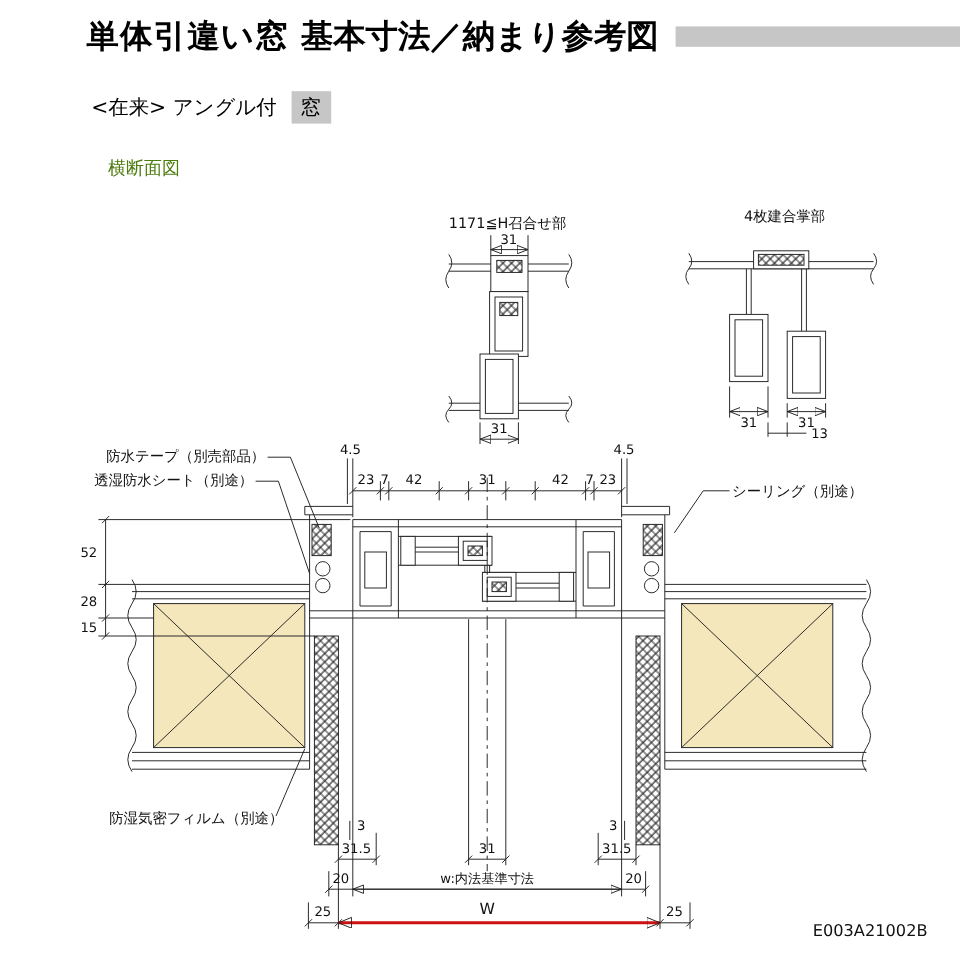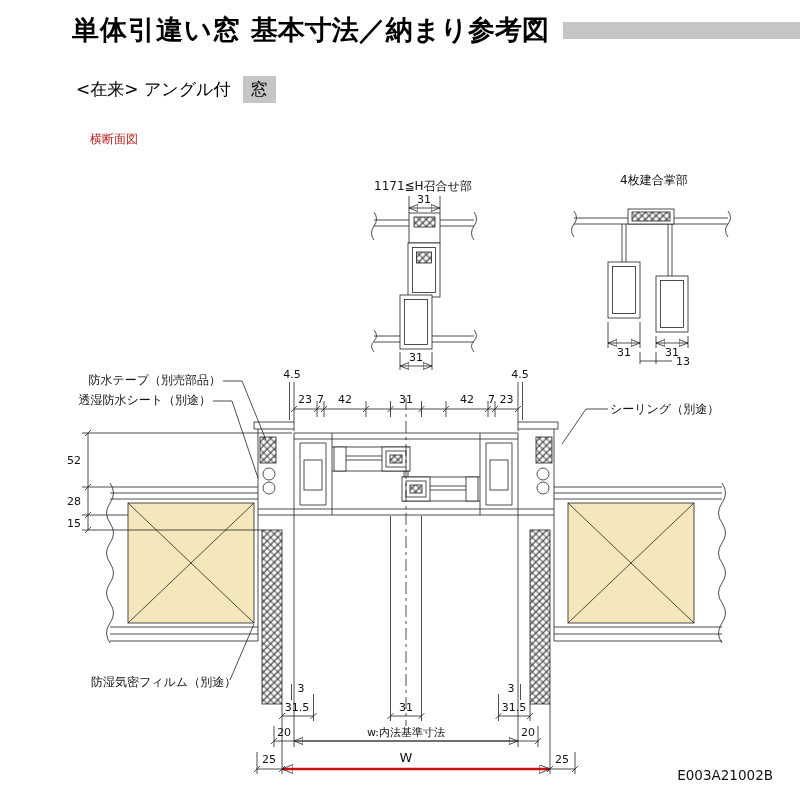--- a/index.html
+++ b/index.html
@@ -7,21 +7,21 @@
   .page { position:absolute; left:16px; top:0; width:800px; height:800px; background:#fff; overflow:hidden; }
 
   .header { position:absolute; left:56px; top:12px; width:744px; display:flex; align-items:baseline; }
   .title-main { font-size:27px; font-weight:bold; color:#000; letter-spacing:1px; white-space:nowrap; }
   .title-sub  { font-size:27px; font-weight:bold; color:#000; margin-left:10px; white-space:nowrap; }
   .title-bar  { flex:1; height:17px; background:#c6c6c6; margin-left:14px; align-self:center; }
 
   .variant-row { position:absolute; left:60px; top:76px; display:flex; align-items:center; font-size:17px; color:#000; }
   .variant-badge { display:inline-block; background:#c6c6c6; padding:2px 8px; margin-left:12px; font-size:17px; }
 
-  .section-title { position:absolute; left:74px; top:131px; font-size:12px; color:#b91c1c; }
+  .section-title { position:absolute; left:74px; top:131px; font-size:15px; color:#4d7c0f; }
 
   svg { position:absolute; left:0; top:0; }
   svg line, svg path, svg polyline, svg rect, svg circle { stroke:#222; stroke-width:0.8; fill:none; }
   svg rect.wfill { fill:#ffffff; }
   svg rect.tan { fill:#f5e7bc; }
   svg rect.hatchfill { fill:url(#hat); }
   svg circle.wfill { fill:#ffffff; }
   svg line.dash { stroke-dasharray:12 4 3 4; }
   svg .red { stroke:#cc1111; stroke-width:2.4; }
   svg text { fill:#111; stroke:none; font-size:11px; font-family:"DejaVu Sans", sans-serif; }

